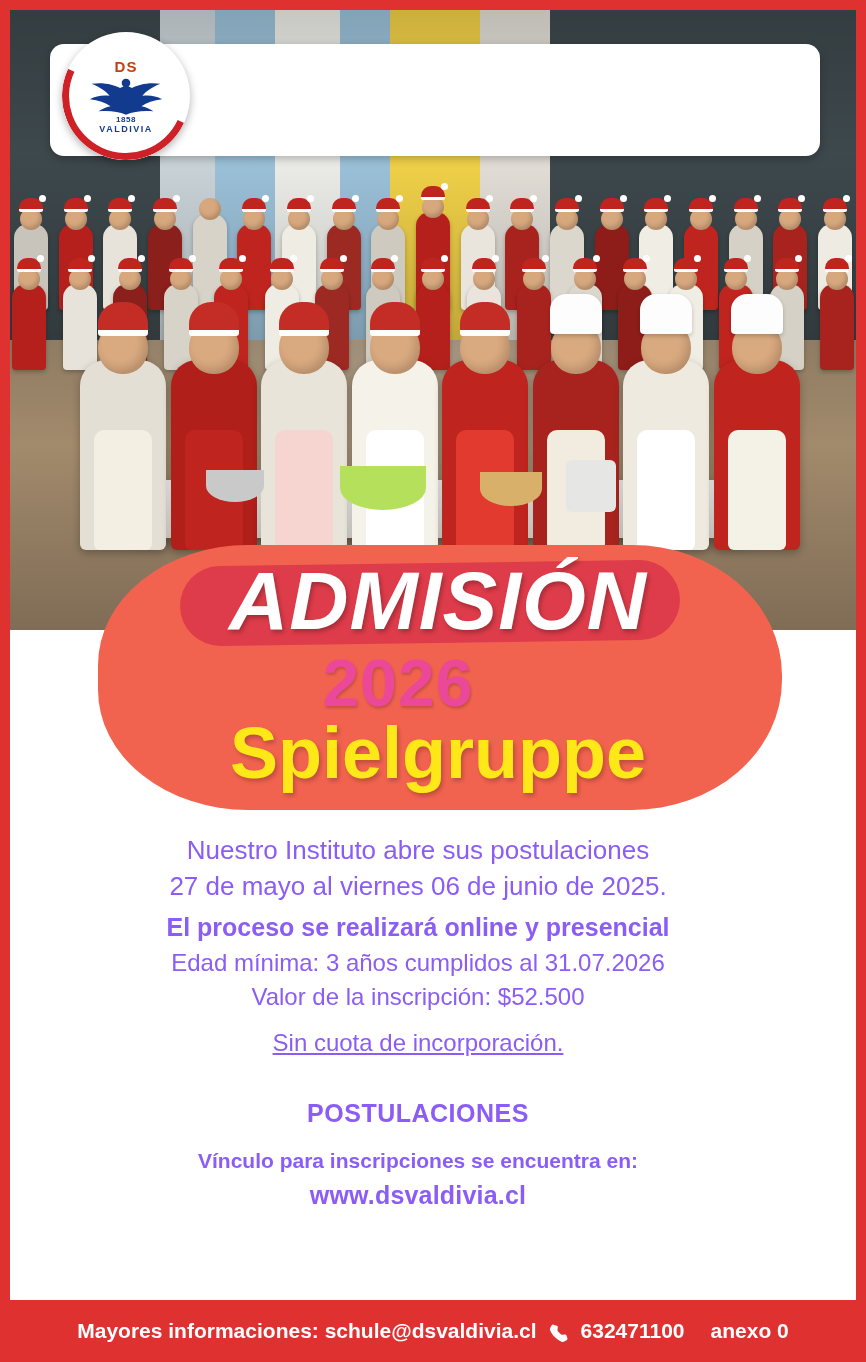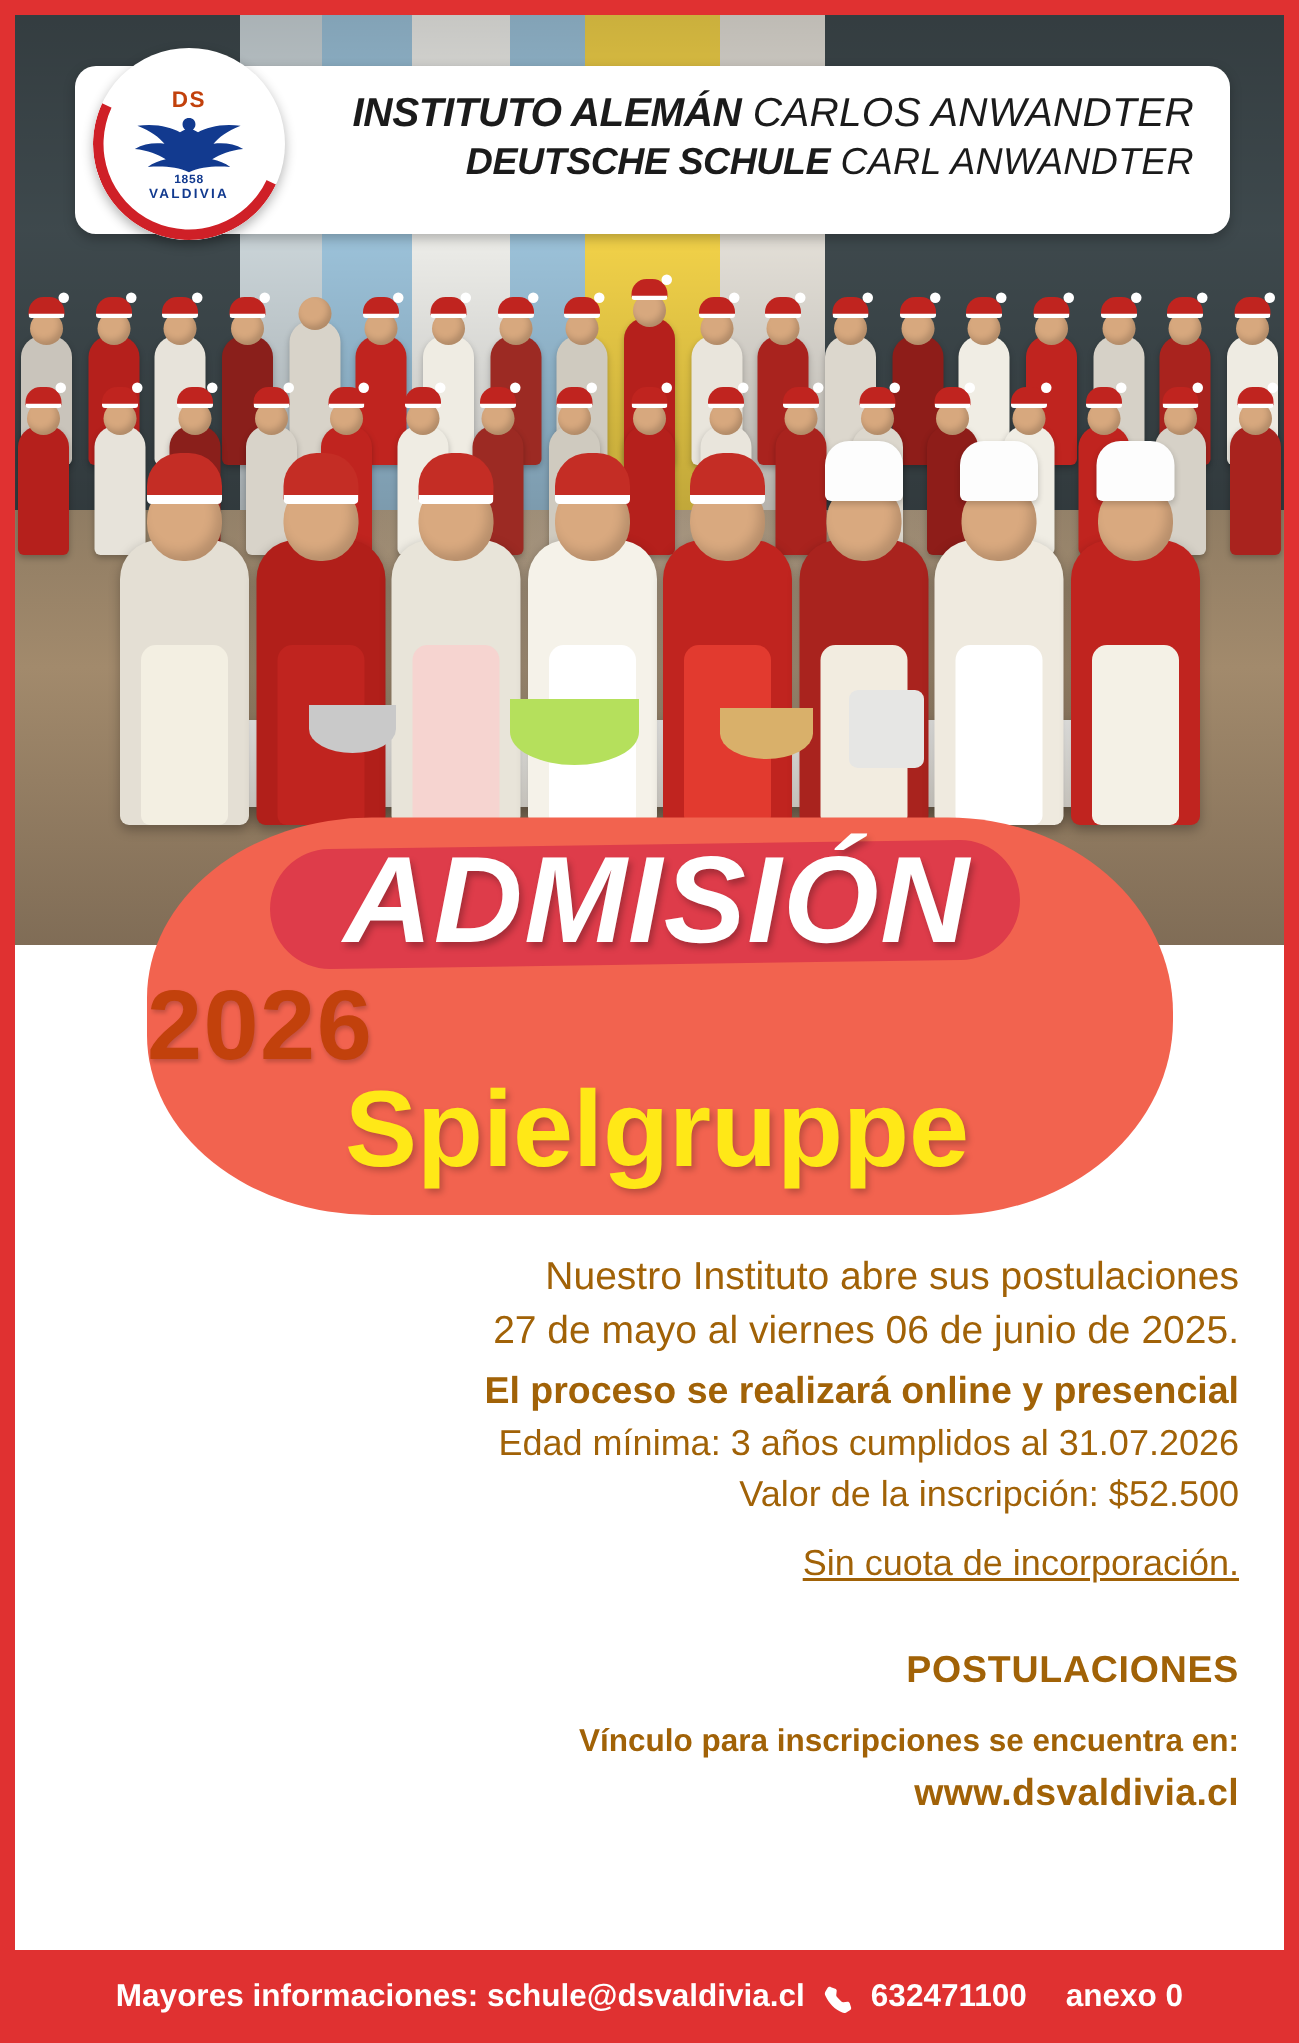--- a/index.html
+++ b/index.html
@@ -220,40 +220,40 @@
     position: absolute; left: 0; top: 20px; width: 700px;
     text-align: center;
     font-size: 82px; line-height: 92px;
     font-weight: bold; font-style: italic;
     color: #ffffff;
     letter-spacing: 1px;
     text-shadow: 2px 3px 4px rgba(0,0,0,0.25);
   }
   .year2026 {
     position: absolute; right: 90px; top: 112px; width: 600px;
-    text-align: left;
+    text-align: center;
     font-size: 66px; line-height: 72px;
-    font-weight: bold; color: #c2410c;
+    font-weight: bold; color: #ec4899;
     letter-spacing: 1px;
     text-shadow: 1px 2px 3px rgba(0,0,0,0.2);
   }
   .spielgruppe {
     position: absolute; left: 0; top: 178px; width: 700px;
     text-align: center;
     font-size: 72px; line-height: 80px;
     font-weight: bold; color: #ffe817;
     text-shadow: 2px 3px 4px rgba(0,0,0,0.22);
   }
 
   
   .body-text {
     position: absolute;
     left: 0; top: 820px; width: 816px;
-    text-align: right;
-    color: #a16207;
+    text-align: center;
+    color: #8b5cf6;
   }
   .p-intro {
     font-size: 26px; line-height: 36px; margin-top: 2px;
   }
   .p-proceso {
     font-size: 25px; line-height: 34px; font-weight: bold; margin-top: 6px;
   }
   .h-req {
     font-size: 25px; line-height: 34px; font-weight: bold; margin-top: 28px;
   }
@@ -498,30 +498,20 @@
       </div>
 
       <div class="bowl" style="left:330px; top:456px; width:86px; height:44px; background:#b5e05c;"></div>
       <div class="bowl" style="left:470px; top:462px; width:62px; height:34px; background:#d9b06a;"></div>
       <div class="bowl" style="left:196px; top:460px; width:58px; height:32px; background:#c9c9c9;"></div>
       <div class="bowl" style="left:556px; top:450px; width:50px; height:52px; border-radius:6px; background:#e6e6e4;"></div>
     </div>
 
     <div class="header-plate"></div>
 
-    <div class="school-names">
-      <div class="line l1">
-        <span class="bold-it">INSTITUTO ALEMÁN</span>
-        <span class="reg-it">CARLOS ANWANDTER</span>
-      </div>
-      <div class="line l2">
-        <span class="bold-it">DEUTSCHE SCHULE</span>
-        <span class="reg-it">CARL ANWANDTER</span>
-      </div>
-    </div>
 
     <div class="logo-circle">
       <div class="logo-arc"></div>
       <div class="logo-inner">
         <div class="logo-ds">DS</div>
         <svg class="eagle" viewBox="0 0 100 50" aria-hidden="true">
           <path d="M50 6 C47 6 45 8 45 11 C45 13 46 14 47 15 L43 17 C36 13 24 10 10 12 C20 16 27 21 31 26 C23 25 15 26 8 30 C18 31 26 34 32 38 C27 39 22 41 18 44 C30 43 41 44 50 48 C59 44 70 43 82 44 C78 41 73 39 68 38 C74 34 82 31 92 30 C85 26 77 25 69 26 C73 21 80 16 90 12 C76 10 64 13 57 17 L53 15 C54 14 55 13 55 11 C55 8 53 6 50 6 Z" fill="#123a8f"></path>
         </svg>
         <div class="logo-year">1858</div>
         <div class="logo-city">VALDIVIA</div>

